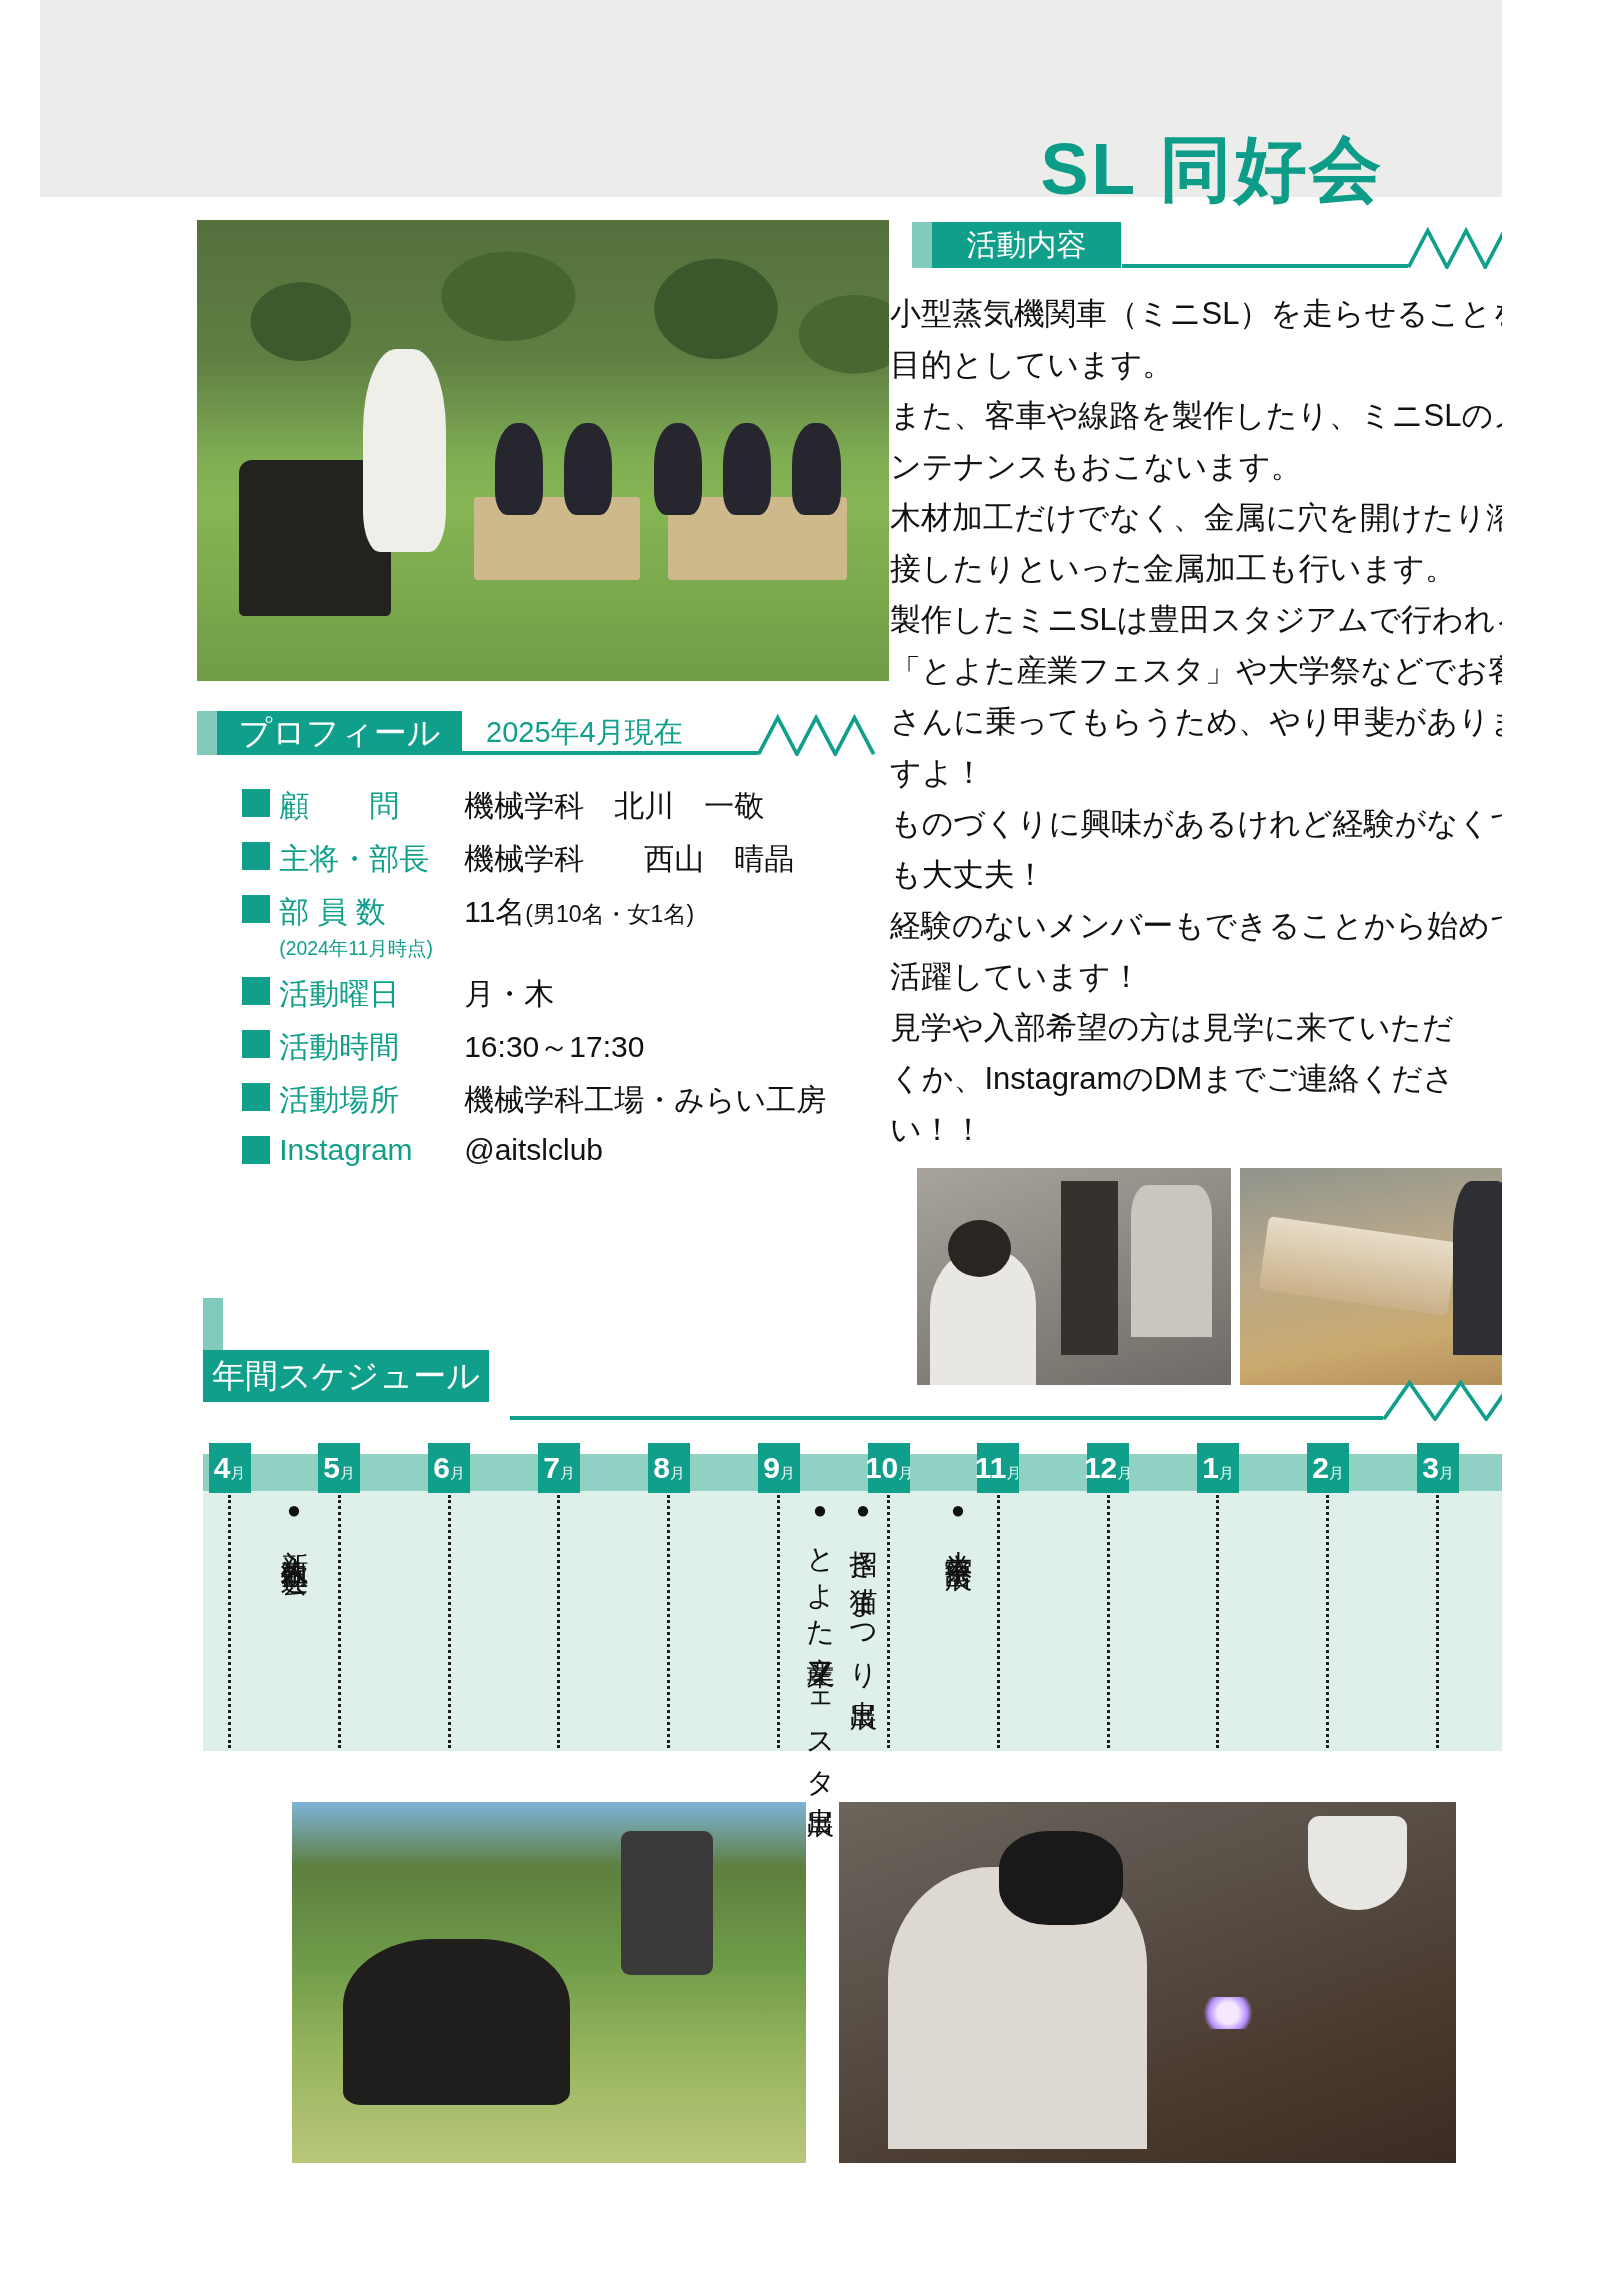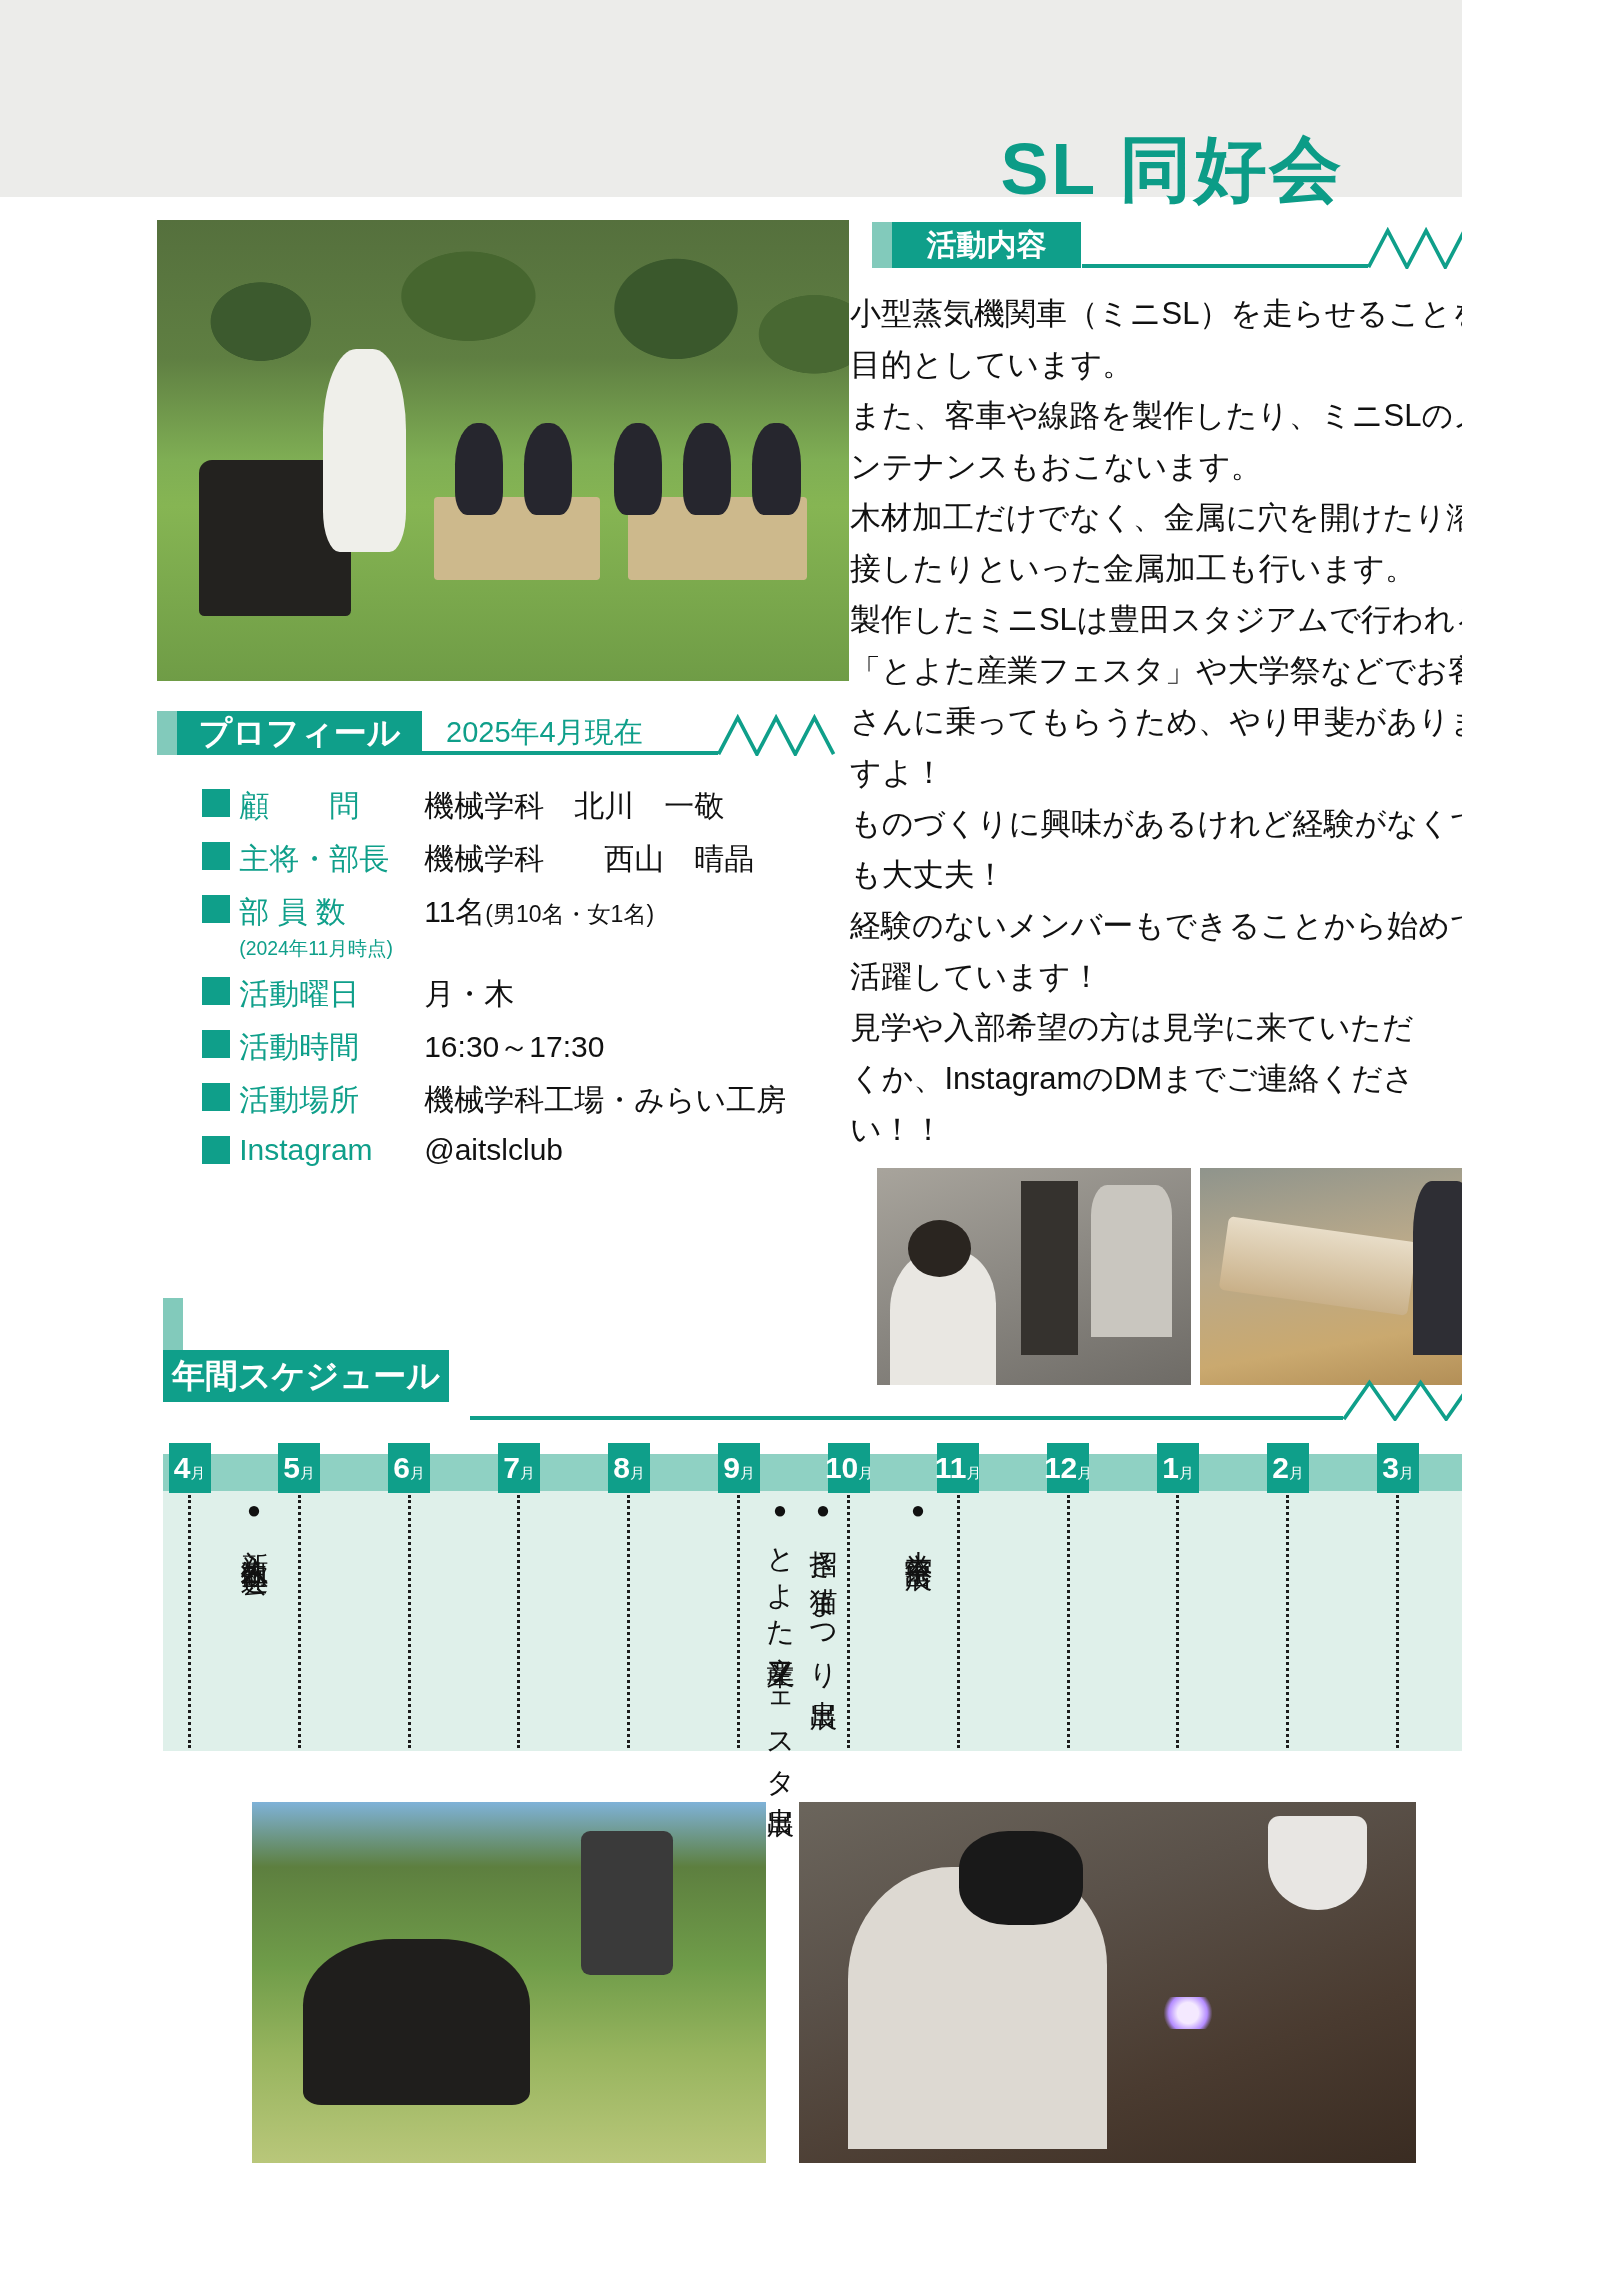--- a/index.html
+++ b/index.html
@@ -1,27 +1,27 @@
 <!DOCTYPE html>
 <html lang="ja" style="font-size:14.8px"><head>
 <meta charset="utf-8">
 <style>
   html,body{margin:0;padding:0;background:#fff;}
   .page{position:relative;width:1462px;height:2290px;background:#ffffff;overflow:hidden;
-        font-family:"Liberation Sans","DejaVu Sans",sans-serif;color:#1a1a1a;}
+        font-family:"Liberation Sans","DejaVu Sans",sans-serif;color:#1a1a1a;margin-left:40px;}
   
   .top-band{position:absolute;left:0;top:0;width:1614px;height:197px;background:#ececea;}
   .corner-block{position:absolute;left:1527px;top:0;width:87px;height:197px;background:#0f9f8a;}
   .page-title{position:absolute;top:122px;right:118px;font-size:72px;font-weight:bold;
               color:#0c9c87;letter-spacing:2.8px;white-space:nowrap;}
   
   .sec-header{position:absolute;display:flex;align-items:stretch;}
   .sec-accent{background:#82cabb;}
   .sec-box{background:#0f9f8a;color:#fff;display:flex;align-items:center;justify-content:center;
-           font-weight:bold;}
+           font-weight:normal;}
   .sec-asof{color:#0f9f8a;display:flex;align-items:center;padding-left:24px;font-size:29px;}
   .sec-underline{position:absolute;background:#0f9f8a;height:3.7px;}
   .zigzag{position:absolute;}
   
   .photo{position:absolute;overflow:hidden;}
   .ph-train{background:linear-gradient(180deg,#55703d 0%,#5f7f42 30%,#7fae54 52%,#86b553 62%,#6f9c46 100%);}
   .ph-train .trees{position:absolute;left:0;top:0;width:100%;height:55%;
       background:radial-gradient(83px 65px at 15% 40%,#3c5a2e 0 60%,transparent 61%),
                  radial-gradient(111px 74px at 45% 30%,#46662f 0 60%,transparent 61%),
                  radial-gradient(102px 83px at 75% 35%,#3a582c 0 60%,transparent 61%),

